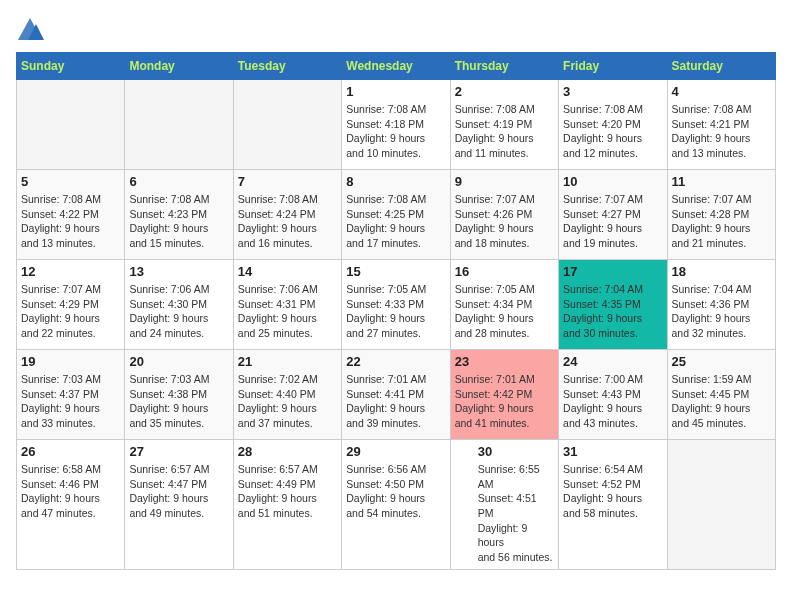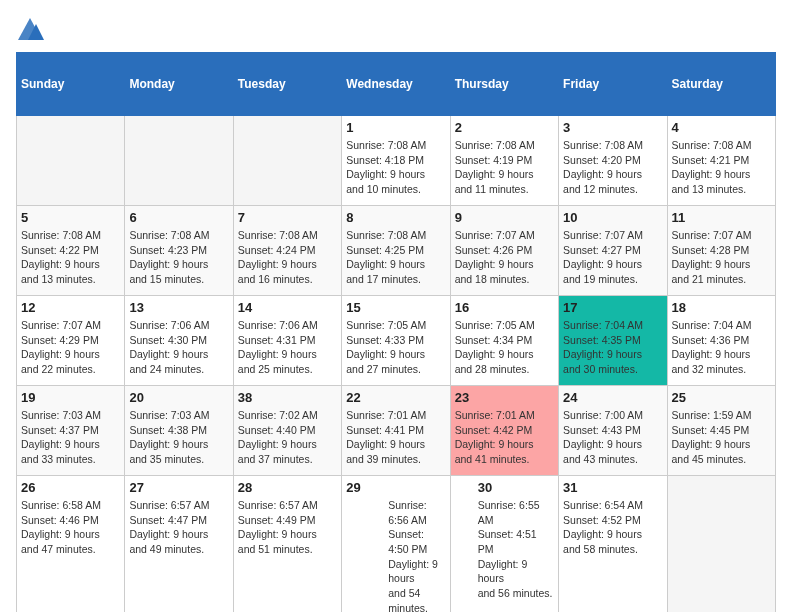--- a/index.html
+++ b/index.html
@@ -49,22 +49,22 @@
       font-size: 15px;
       color: #444;
     }
     .calendar {
       width: 100%;
       border-collapse: collapse;
       font-size: 11px;
     }
     .calendar th {
       background: #2a6ebb;
-      color: #ffffff;
-      padding: 24px 4px;
+      color: #bef264;
+      padding: 6px 4px;
       text-align: left;
       font-size: 12px;
       border: 1px solid #2a6ebb;
     }
     .calendar td {
       border: 1px solid #ccc;
       vertical-align: top;
       padding: 4px;
       height: 90px;
       width: 108px;
@@ -266,21 +266,21 @@
 and 33 minutes.</div>
         </td>
         <td style="background: rgb(249, 249, 249);">
           <div class="day-number">20</div>
           <div class="day-info" style="white-space: pre-line;">Sunrise: 7:03 AM
 Sunset: 4:38 PM
 Daylight: 9 hours
 and 35 minutes.</div>
         </td>
         <td style="background: rgb(249, 249, 249);">
-          <div class="day-number">38</div>
+          <div class="day-number">21</div>
           <div class="day-info" style="white-space: pre-line;">Sunrise: 7:02 AM
 Sunset: 4:40 PM
 Daylight: 9 hours
 and 37 minutes.</div>
         </td>
         <td style="background: rgb(249, 249, 249);">
           <div class="day-number">22</div>
           <div class="day-info" style="white-space: pre-line;">Sunrise: 7:01 AM
 Sunset: 4:41 PM
 Daylight: 9 hours
@@ -325,21 +325,21 @@
         </td>
         <td style="background: rgb(255, 255, 255);">
           <div class="day-number">28</div>
           <div class="day-info" style="white-space: pre-line;">Sunrise: 6:57 AM
 Sunset: 4:49 PM
 Daylight: 9 hours
 and 51 minutes.</div>
         </td>
         <td style="background: rgb(255, 255, 255);">
           <div class="day-number">29</div>
-          <div class="day-info" style="white-space: pre-line; margin-left: 42px;">Sunrise: 6:56 AM
+          <div class="day-info" style="white-space: pre-line;">Sunrise: 6:56 AM
 Sunset: 4:50 PM
 Daylight: 9 hours
 and 54 minutes.</div>
         </td>
         <td style="background: rgb(255, 255, 255); padding-left: 27px;">
           <div class="day-number">30</div>
           <div class="day-info" style="white-space: pre-line;">Sunrise: 6:55 AM
 Sunset: 4:51 PM
 Daylight: 9 hours
 and 56 minutes.</div>

